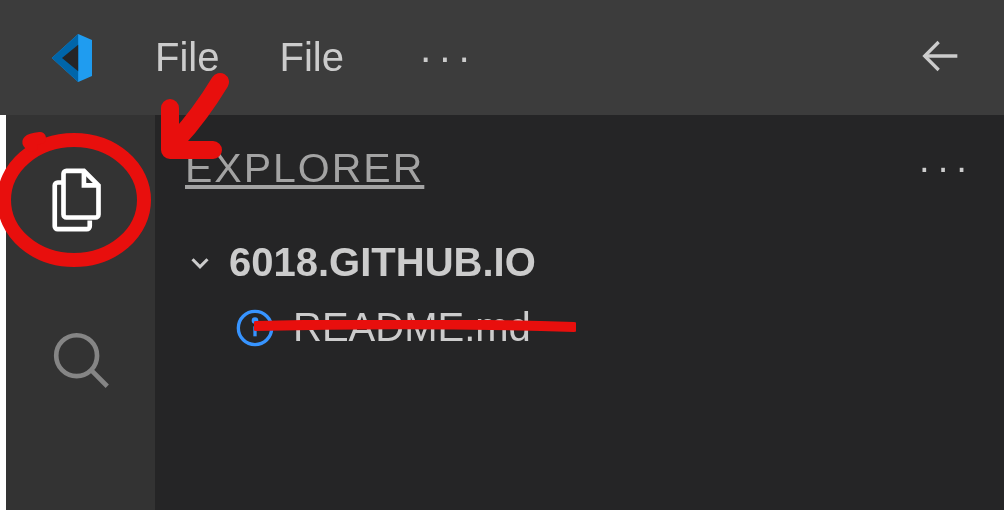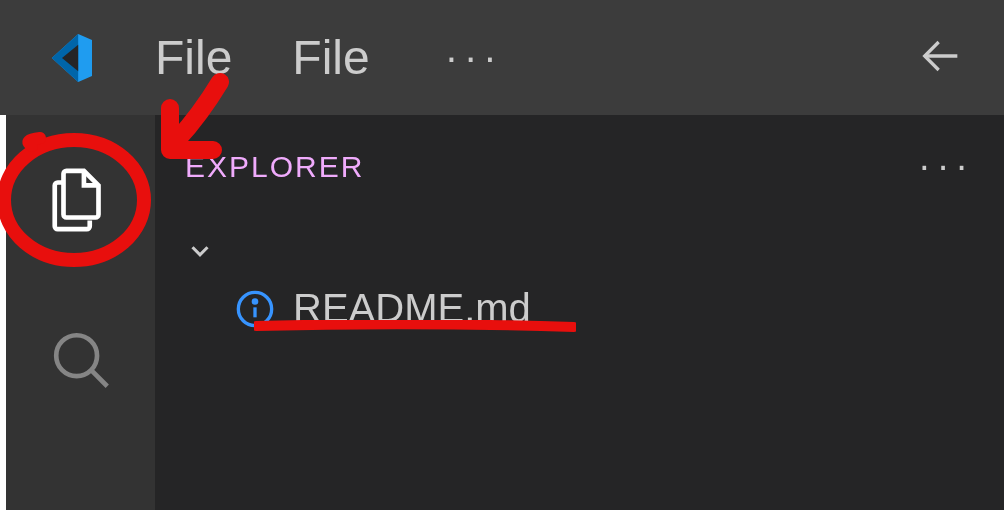--- a/index.html
+++ b/index.html
@@ -25,21 +25,21 @@
       height: 60px;
       margin-right: 60px;
     }
     .menu-items {
       display: flex;
       gap: 60px;
       align-items: center;
     }
     .menu-item {
       color: #cccccc;
-      font-size: 48px;
+      font-size: 40px;
       cursor: pointer;
     }
     .menu-ellipsis {
       color: #cccccc;
       font-size: 40px;
       letter-spacing: 6px;
       margin-left: 15px;
       cursor: pointer;
     }
     .back-arrow {
@@ -77,24 +77,25 @@
       background: #252526;
       padding: 30px 30px 0 30px;
     }
     .explorer-header {
       display: flex;
       justify-content: space-between;
       align-items: center;
       margin-bottom: 48px;
     }
     .explorer-title {
-      color: #f0abfc;
-      font-size: 30px;
+      color: #a3a3a3;
+      font-size: 41px;
       letter-spacing: 2px;
       font-weight: 400;
+      text-decoration: underline;
     }
     .explorer-ellipsis {
       color: #cccccc;
       font-size: 38px;
       letter-spacing: 6px;
       cursor: pointer;
     }
     .folder-row {
       display: flex;
       align-items: center;
@@ -189,20 +190,21 @@
   <div class="explorer-panel">
     <div class="explorer-header">
       <span class="explorer-title">EXPLORER</span>
       <span class="explorer-ellipsis">···</span>
     </div>
 
     <div class="folder-row">
       <svg width="30" height="30" viewBox="0 0 24 24" fill="none" stroke="#cccccc" stroke-width="2.5">
         <polyline points="6 9 12 15 18 9"></polyline>
       </svg>
+      <span class="folder-name">6018.GITHUB.IO</span>
     </div>
 
     <div class="file-row">
       <svg width="40" height="40" viewBox="0 0 24 24" fill="none" stroke="#3794ff" stroke-width="2">
         <circle cx="12" cy="12" r="10"></circle>
         <line x1="12" y1="11" x2="12" y2="17"></line>
         <circle cx="12" cy="7.5" r="1" fill="#3794ff"></circle>
       </svg>
       <span class="file-name">README.md</span>
     </div>

